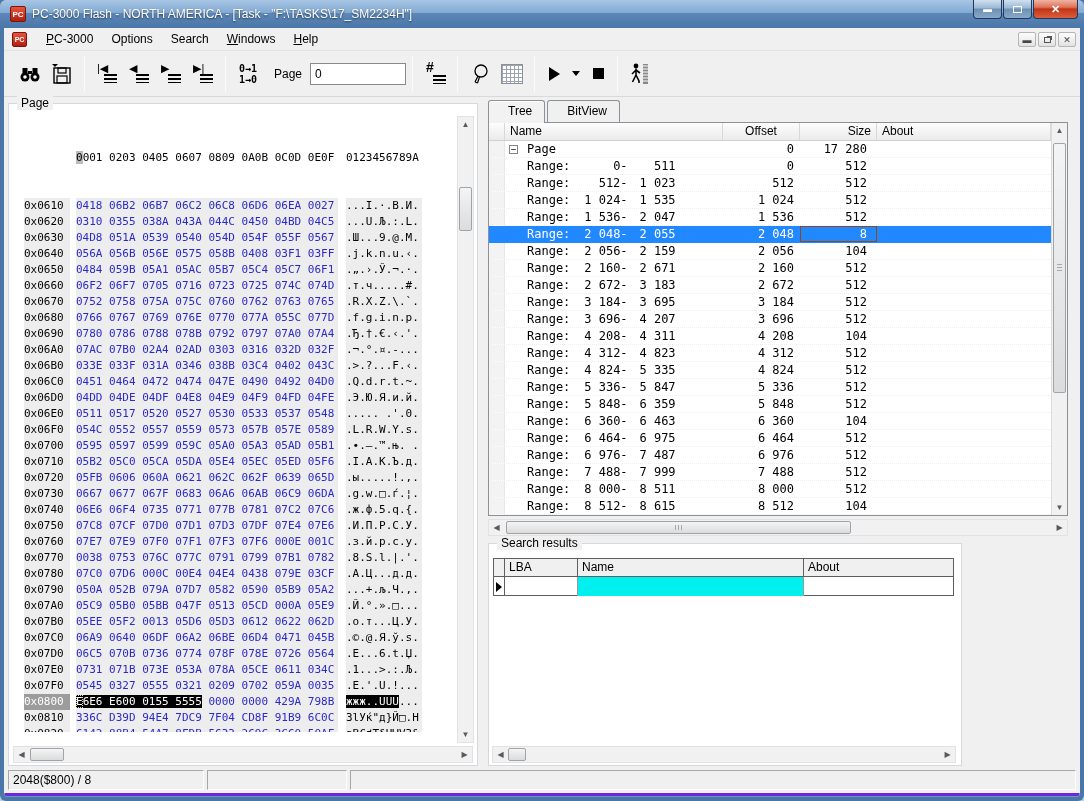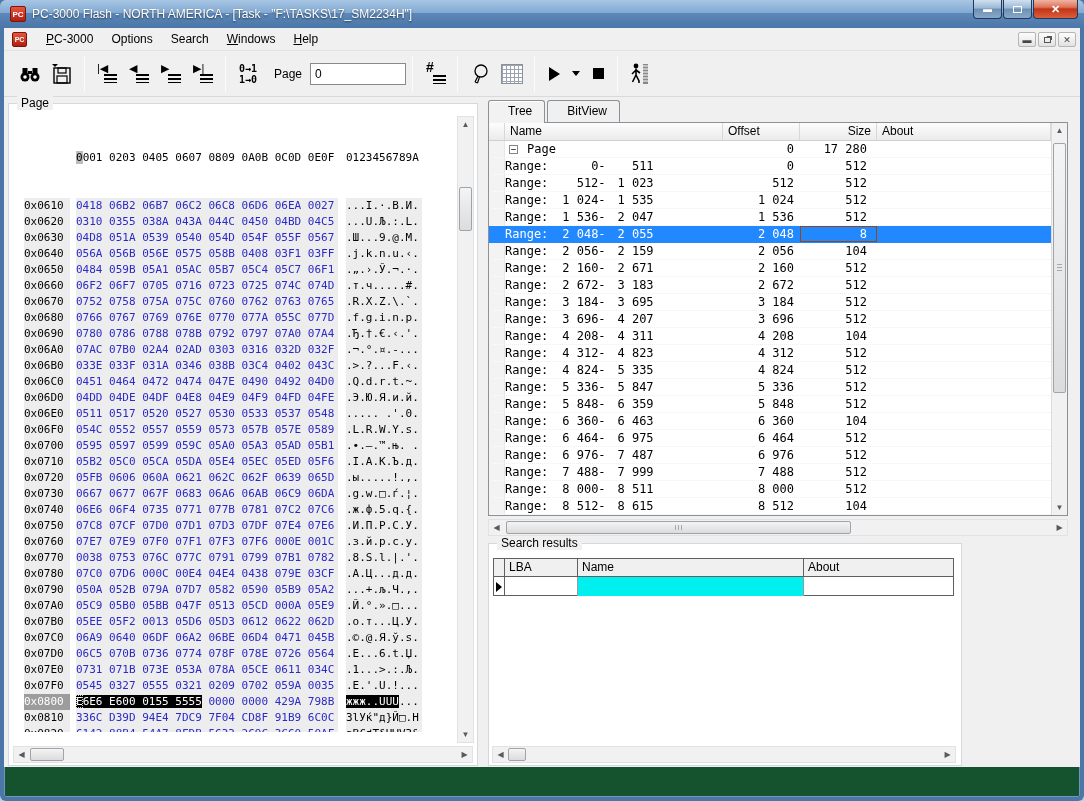--- a/index.html
+++ b/index.html
@@ -1,19 +1,19 @@
 <!DOCTYPE html>
 <html><head>
 <meta charset="utf-8">
 <style>
   * { margin:0; padding:0; box-sizing:border-box; }
   html,body { width:1084px; height:801px; font-family:"Liberation Sans", sans-serif; background:#b8cfe5; overflow:hidden; }
   .window { position:absolute; left:0; top:0; width:1084px; height:801px;
             border:4px solid #4a76a8; border-top:none; border-radius:0 0 6px 6px;
-            background:#14532d; box-shadow:inset 0 0 0 1px #6f97c2; }
+            background:#6d28d9; box-shadow:inset 0 0 0 1px #6f97c2; }
   
   .titlebar { position:absolute; left:-4px; top:-0px; width:1084px; height:28px;
     background:linear-gradient(#a8c6e4 0%, #82aad3 45%, #5d88b8 46%, #4a76a8 100%);
     border-radius:6px 6px 0 0; border-bottom:1px solid #2d5franchise; display:flex; align-items:center; }
   .app-icon { width:16px; height:16px; margin:0 6px 0 10px; background:linear-gradient(#e65540,#b01e10);
     border:1px solid #7c150b; border-radius:2px; color:#fff; font-size:8px; font-weight:bold;
     display:flex; align-items:center; justify-content:center; }
   .title-text { color:#fff; font-size:12px; text-shadow:0 1px 2px #274useri; text-shadow:0 1px 2px rgba(0,0,0,.6); }
   .winbtns { position:absolute; right:6px; top:0; display:flex; }
   .wbtn { width:29px; height:19px; border:1px solid #1c3a5e; border-top:none; border-radius:0 0 4px 4px;
@@ -86,32 +86,32 @@
   .tabstrip { position:absolute; left:0; top:0; height:22px; display:flex; }
   .tab { border:1px solid #8c9097; border-bottom:none; border-radius:3px 3px 0 0; background:#f0f0f0;
     font-size:12px; padding:3px 12px 0 19px; height:22px; margin-right:2px; }
   .tab.active { height:23px; z-index:3; background:#f2f2f2; box-shadow:inset 0 1px 0 #fff; }
   .treebox { position:absolute; left:0; top:22px; width:580px; height:394px; border:1px solid #8c9097; background:#fff; }
   .thead { position:absolute; left:0; top:0; right:16px; height:18px; background:linear-gradient(#fdfdfd,#ebebeb);
     border-bottom:1px solid #cfcfcf; display:flex; font-size:12px; color:#000; }
   .thead span { border-right:1px solid #d8d8d8; padding:1px 5px; }
   .th-g { width:16px; border-right:1px solid #d8d8d8; }
   .th-name { width:218px; }
-  .th-off { width:77px; text-align:left; }
+  .th-off { width:77px; text-align:center; }
   .th-size { width:77px; text-align:right; }
   .th-about { flex:1; }
   .treerows { position:absolute; left:0; top:18px; right:16px; bottom:0; overflow:hidden;
     font-family:"DejaVu Sans Mono", monospace; font-size:12px; }
   .trow { display:flex; height:17px; line-height:17px; border-bottom:1px dotted #efefef; color:#000; }
   .tg { width:16px; background:#f3f3f3; border-right:1px solid #e7e7e7; }
   .tn { width:218px; display:flex; }
   .to { width:77px; text-align:right; padding-right:6px; }
   .ts { width:77px; text-align:right; padding-right:10px; }
   .ta { flex:1; }
-  .rl { }
+  .rl { margin-left:22px; }
   .rn1 { width:50px; text-align:right; }
   .rn2 { width:48px; text-align:right; }
   .expander { width:9px; height:9px; border:1px solid #848484; background:#fff; font-size:9px; line-height:7px;
     text-align:center; margin:4px 9px 0 4px; color:#000; }
   .pgname { }
   .trow.tsel { background:#2188ff; color:#fff; border-bottom-color:#2188ff; }
   .trow.tsel .tg { background:#2188ff; border-right-color:#2188ff; }
   .trow.tsel .focuscell { box-shadow:inset 0 0 0 1px #8a4a20; }
   .tree-vscroll { position:absolute; right:0; top:0; bottom:0; width:16px; background:#f1f1f1; border-left:1px solid #dcdcdc; }
   
@@ -605,14 +605,19 @@
       </div>
       <div class="hscroll" style="left:3px; right:5px; bottom:2px;">
         <div class="sarrow" style="left:0; top:0;">◀</div>
         <div class="sthumb" style="top:1px; bottom:1px; left:15px; width:18px;"></div>
         <div class="sarrow" style="right:0; top:0;">▶</div>
       </div>
     </div>
 
   </div>
 
+  <div class="statusbar">
+    <div class="sbox" style="left:4px; width:196px;">2048($800) / 8</div>
+    <div class="sbox" style="left:203px; width:140px;"></div>
+    <div class="sbox" style="left:346px; width:726px;"></div>
+  </div>
 
 </div>
 
 </body></html>

